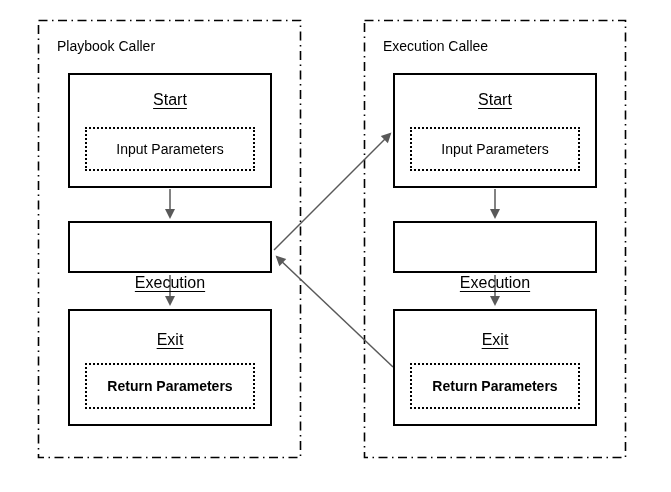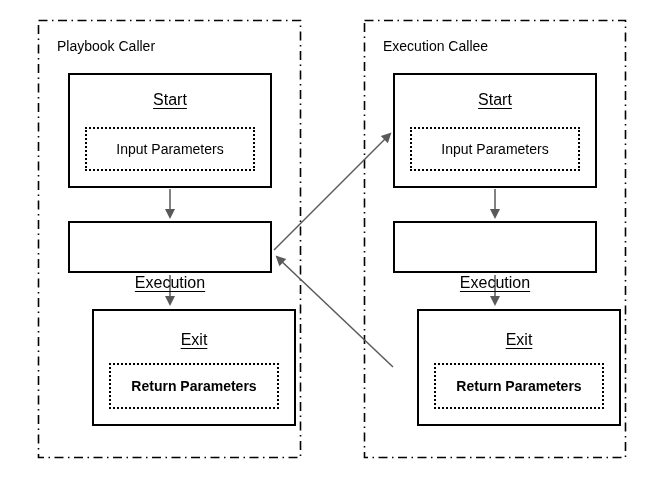--- a/index.html
+++ b/index.html
@@ -53,21 +53,21 @@
     align-items: center;
     justify-content: center;
     font-size: 14px;
     white-space: nowrap;
   }
   
   .start-node  { height: 115px; }
   .start-node .node-title { top: 16px; }
   .start-node .param-box  { top: 52px; height: 44px; }
   .exec-node   { height: 52px; }
-  .exit-node   { height: 117px; margin-left: 24px; }
+  .exit-node   { height: 117px; }
   .exit-node .node-title  { top: 20px; }
   .exit-node .param-box   { top: 52px; height: 46px; font-weight: bold; }
 
   .caller-col { left: 68px; }
   .callee-col { left: 393px; }
   .row-start { top: 73px; }
   .row-exec  { top: 221px; }
   .row-exit  { top: 309px; }
 </style>
 </head>

